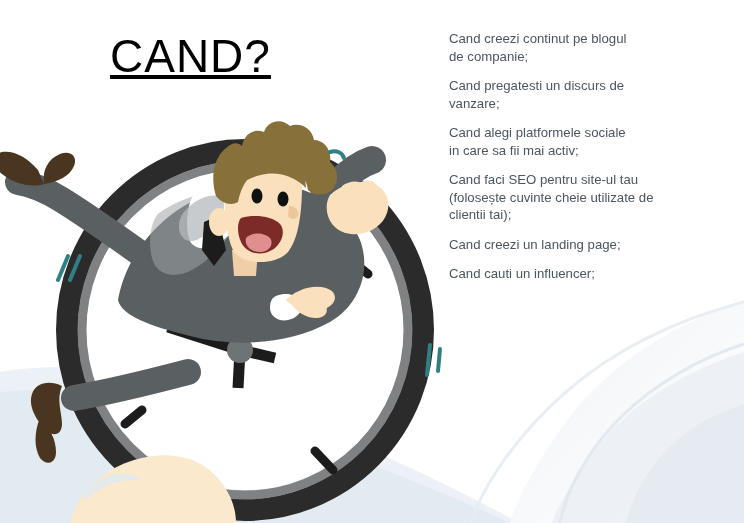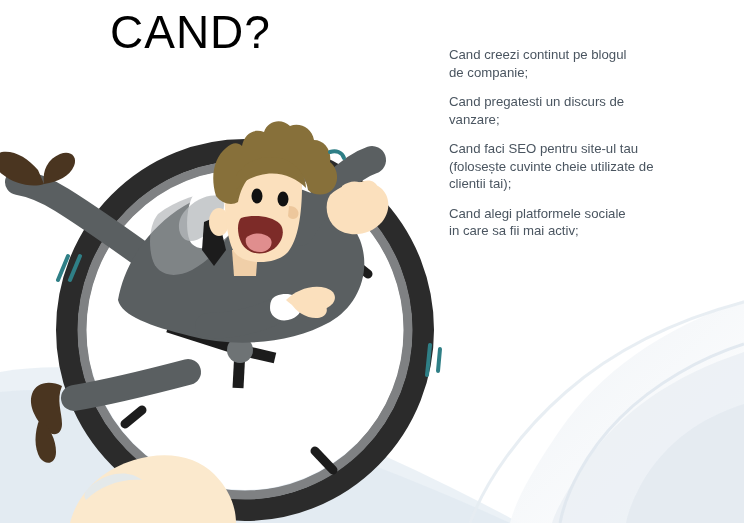--- a/index.html
+++ b/index.html
@@ -24,35 +24,36 @@
     position: absolute;
     left: 0; top: 0;
     width: 744px; height: 523px;
     pointer-events: none;
   }
 
   
   #title {
     position: absolute;
     left: 110px;
-    top: 8px;
+    top: 32px;
     width: 300px;
     font-size: 46px;
     font-weight: 300;
     letter-spacing: 1px;
     color: #000000;
     font-family: "Liberation Sans", sans-serif;
     line-height: 1.05;
+    text-decoration: underline;
   }
 
   
   #text-column {
     position: absolute;
     left: 449px;
-    top: 46px;
+    top: 30px;
     width: 285px;
   }
   .text-block {
     color: #4a5560;
     font-size: 13.2px;
     line-height: 17.5px;
     margin-bottom: 12px;
     font-family: "Liberation Sans", sans-serif;
     white-space: pre-line;
   }
@@ -230,20 +231,22 @@
   <svg id="text-accent" viewBox="0 0 22 34">
     <line x1="6" y1="2" x2="3" y2="32" stroke="#2f7f86" stroke-width="4" stroke-linecap="round"></line>
     <line x1="16" y1="6" x2="14" y2="28" stroke="#2f7f86" stroke-width="4" stroke-linecap="round"></line>
   </svg>
 
   <div id="text-column">
     <div class="text-block">Cand creezi continut pe blogul
 de companie;</div>
     <div class="text-block">Cand pregatesti un discurs de
 vanzare;</div>
+    <div class="text-block">Cand alegi platformele sociale
+ in care sa fii mai activ;</div>
     <div class="text-block">Cand faci SEO pentru site-ul tau
 (folosește cuvinte cheie utilizate de
 clientii tai);</div>
-    <div class="text-block">Cand alegi platformele sociale
- in care sa fii mai activ;</div>
+    <div class="text-block">Cand creezi un landing page;</div>
+    <div class="text-block">Cand cauti un influencer;</div>
   </div>
 
 </div>
 
 </body></html>

